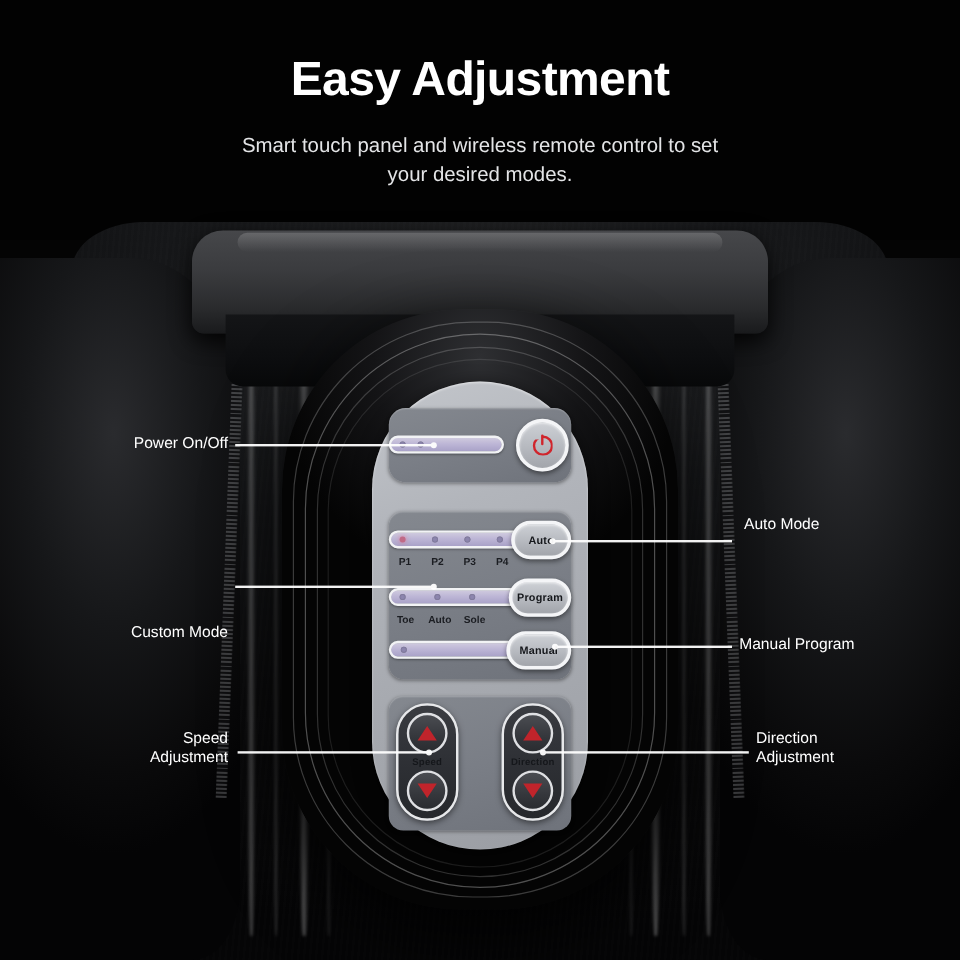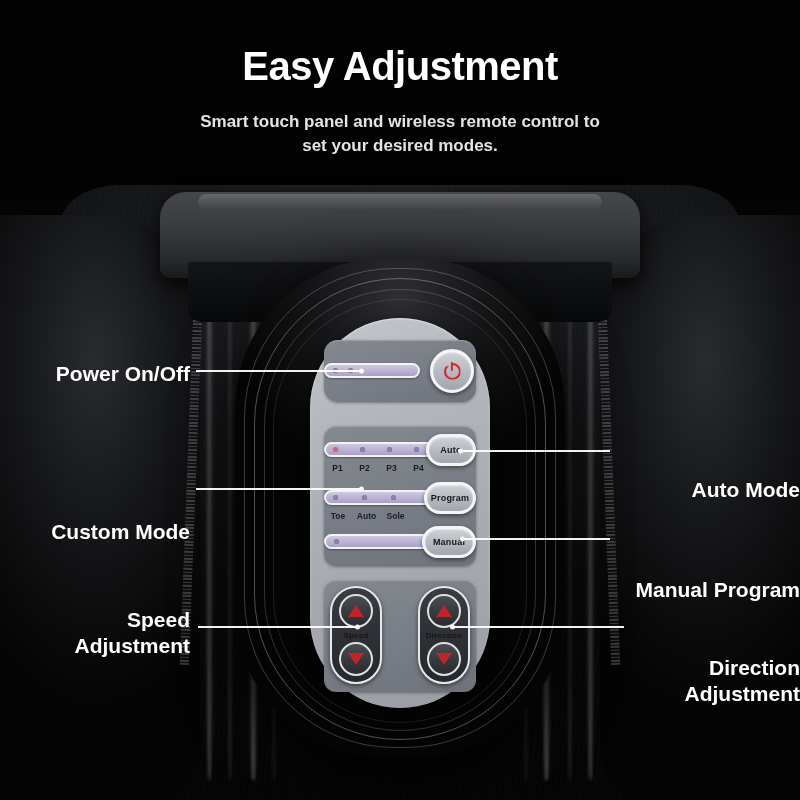--- a/index.html
+++ b/index.html
@@ -193,31 +193,31 @@
   }
 
   
   .title {
     position:absolute; left:0; right:0; top:44px; text-align:center;
     color:#ffffff; font-size:40px; font-weight:bold; letter-spacing:-0.5px;
   }
   .subtitle {
     position:absolute; left:50%; transform:translateX(-50%); top:110px;
     width:420px; text-align:center; color:#e3e4e6;
-    font-size:17px; line-height:1.42;font-weight:bold;
+    font-size:17px; line-height:1.42;
   }
 
   
   .callout { position:absolute; color:#ffffff; }
   .callout .cap {
-    font-size:21px; font-weight:bold; line-height:1.22; white-space:pre-line;
+    font-size:13px; font-weight:normal; line-height:1.22; white-space:pre-line;
   }
   .callout .sub { font-size:14px; font-weight:normal; line-height:1.25; margin-top:1px; }
   .callout.l { text-align:right; }
-  .callout.r { text-align:right;margin-top:48px; }
+  .callout.r { text-align:left; }
 
   .leader {
     position:absolute; height:1.5px; background:#ffffff; opacity:.95;
   }
   .leader .dot {
     position:absolute; top:50%; width:5px; height:5px; border-radius:50%;
     background:#fff; transform:translateY(-50%);
   }
   .leader .dot.s { left:-2px; }
   .leader .dot.e { right:-2px; }

